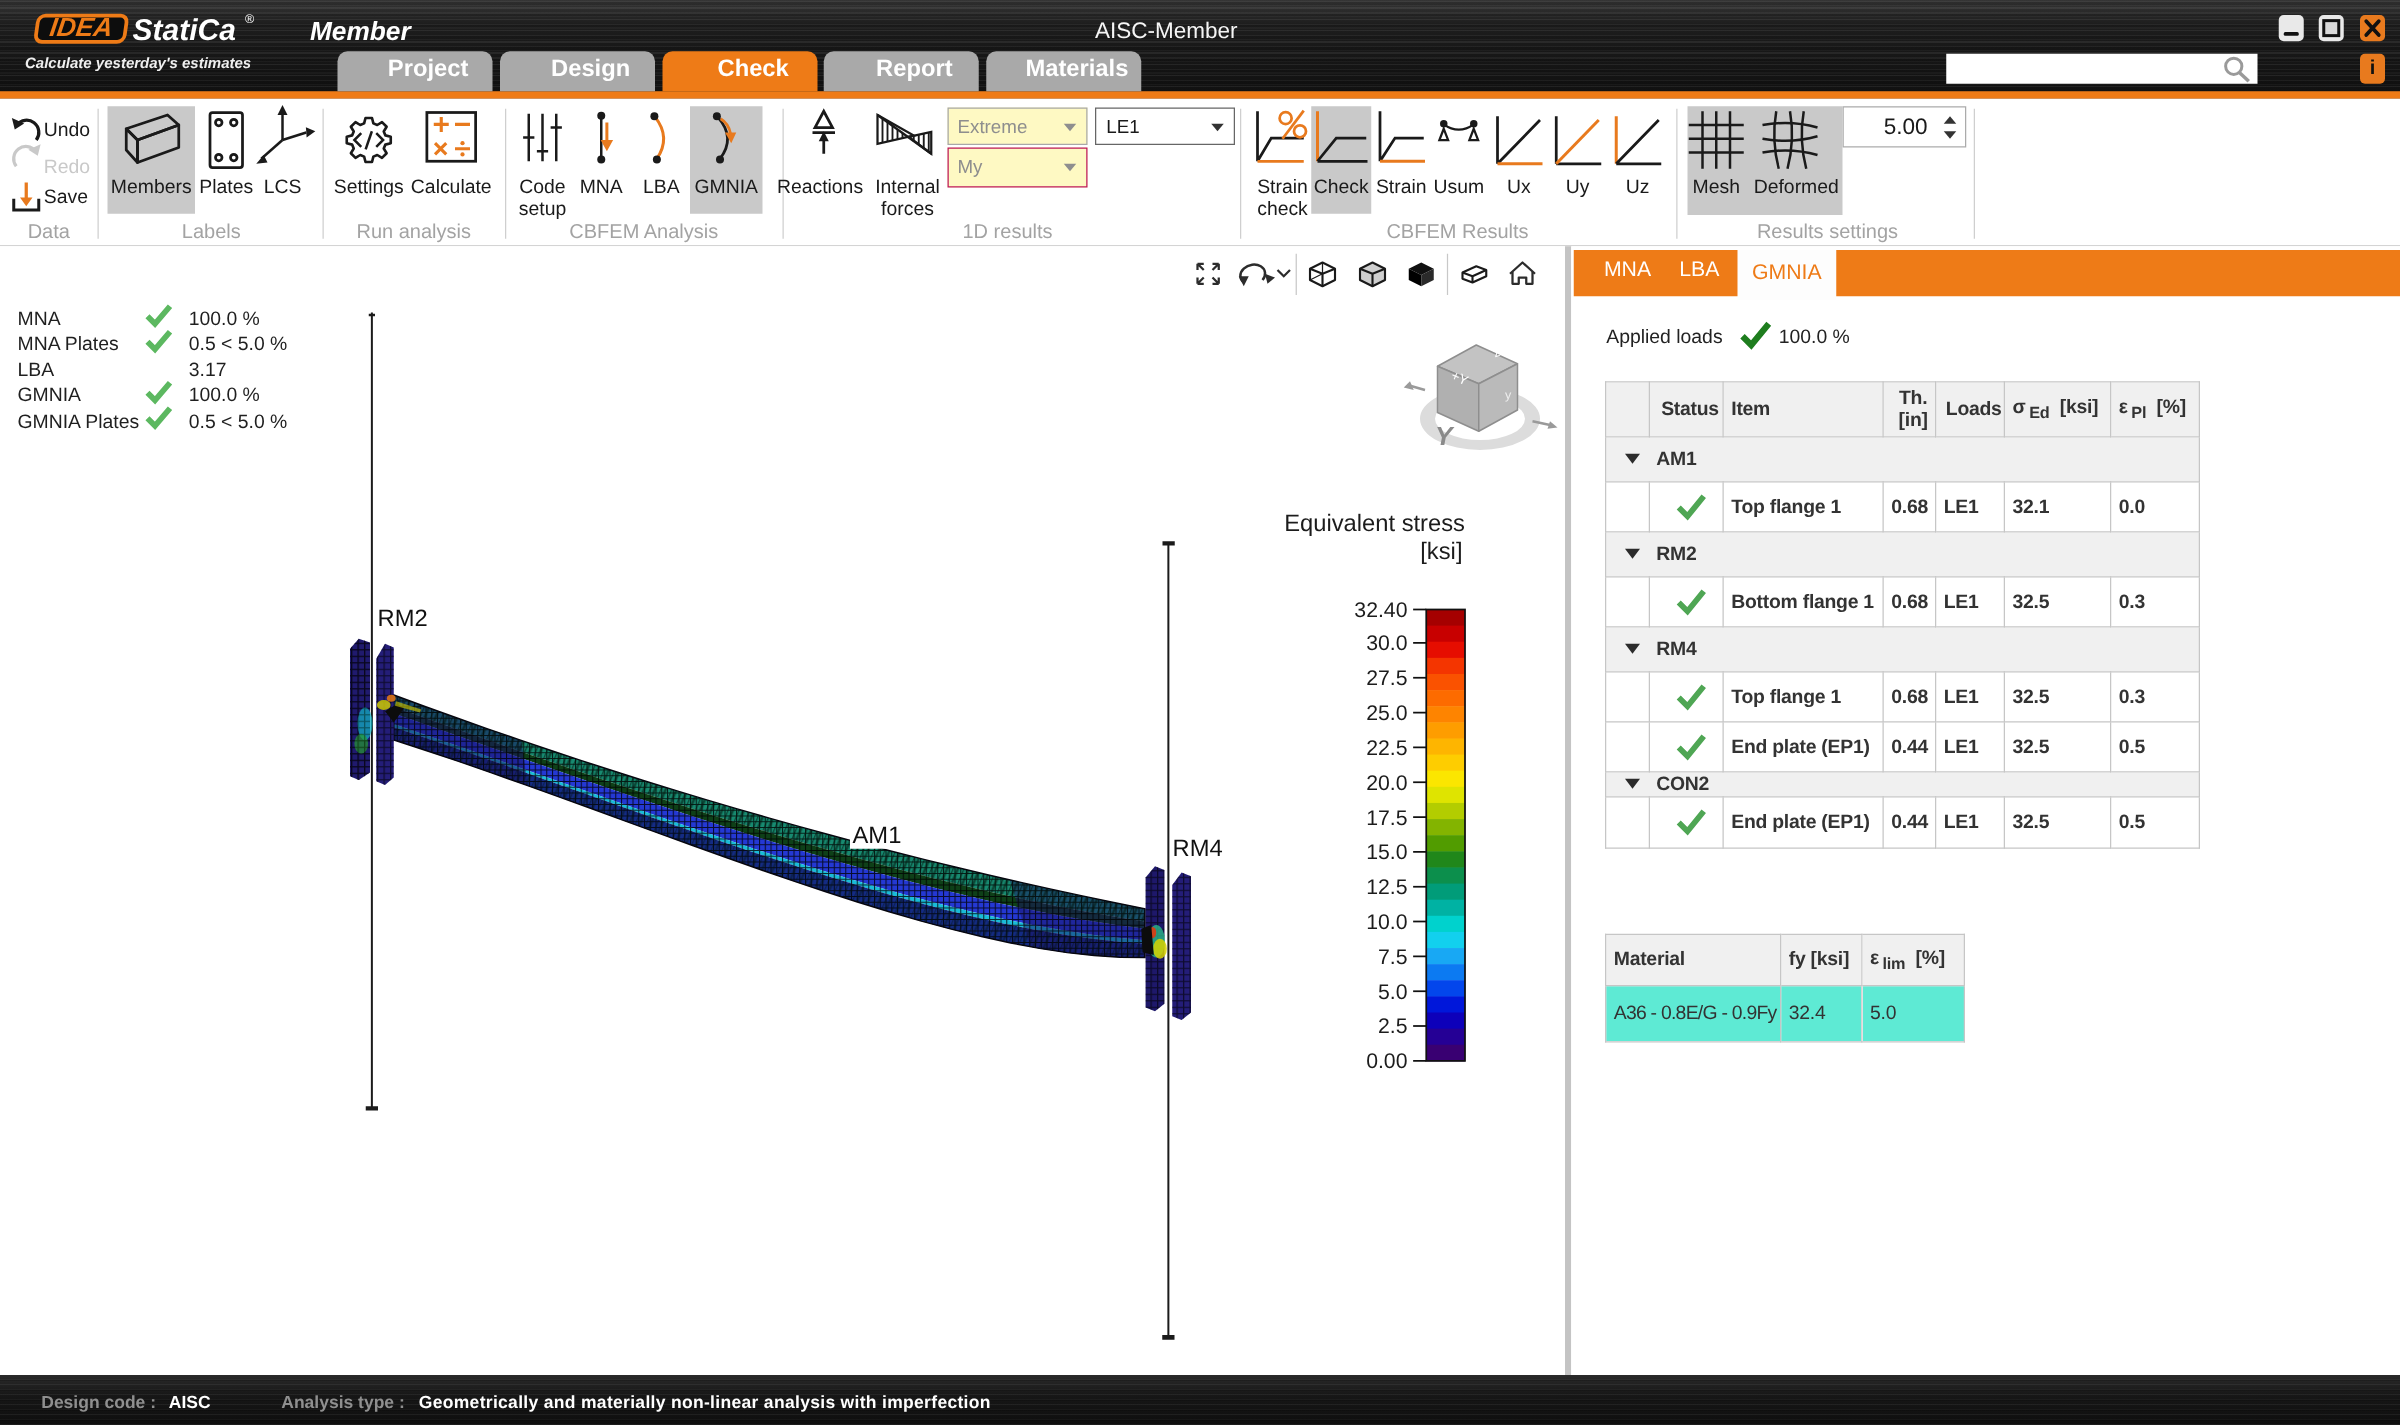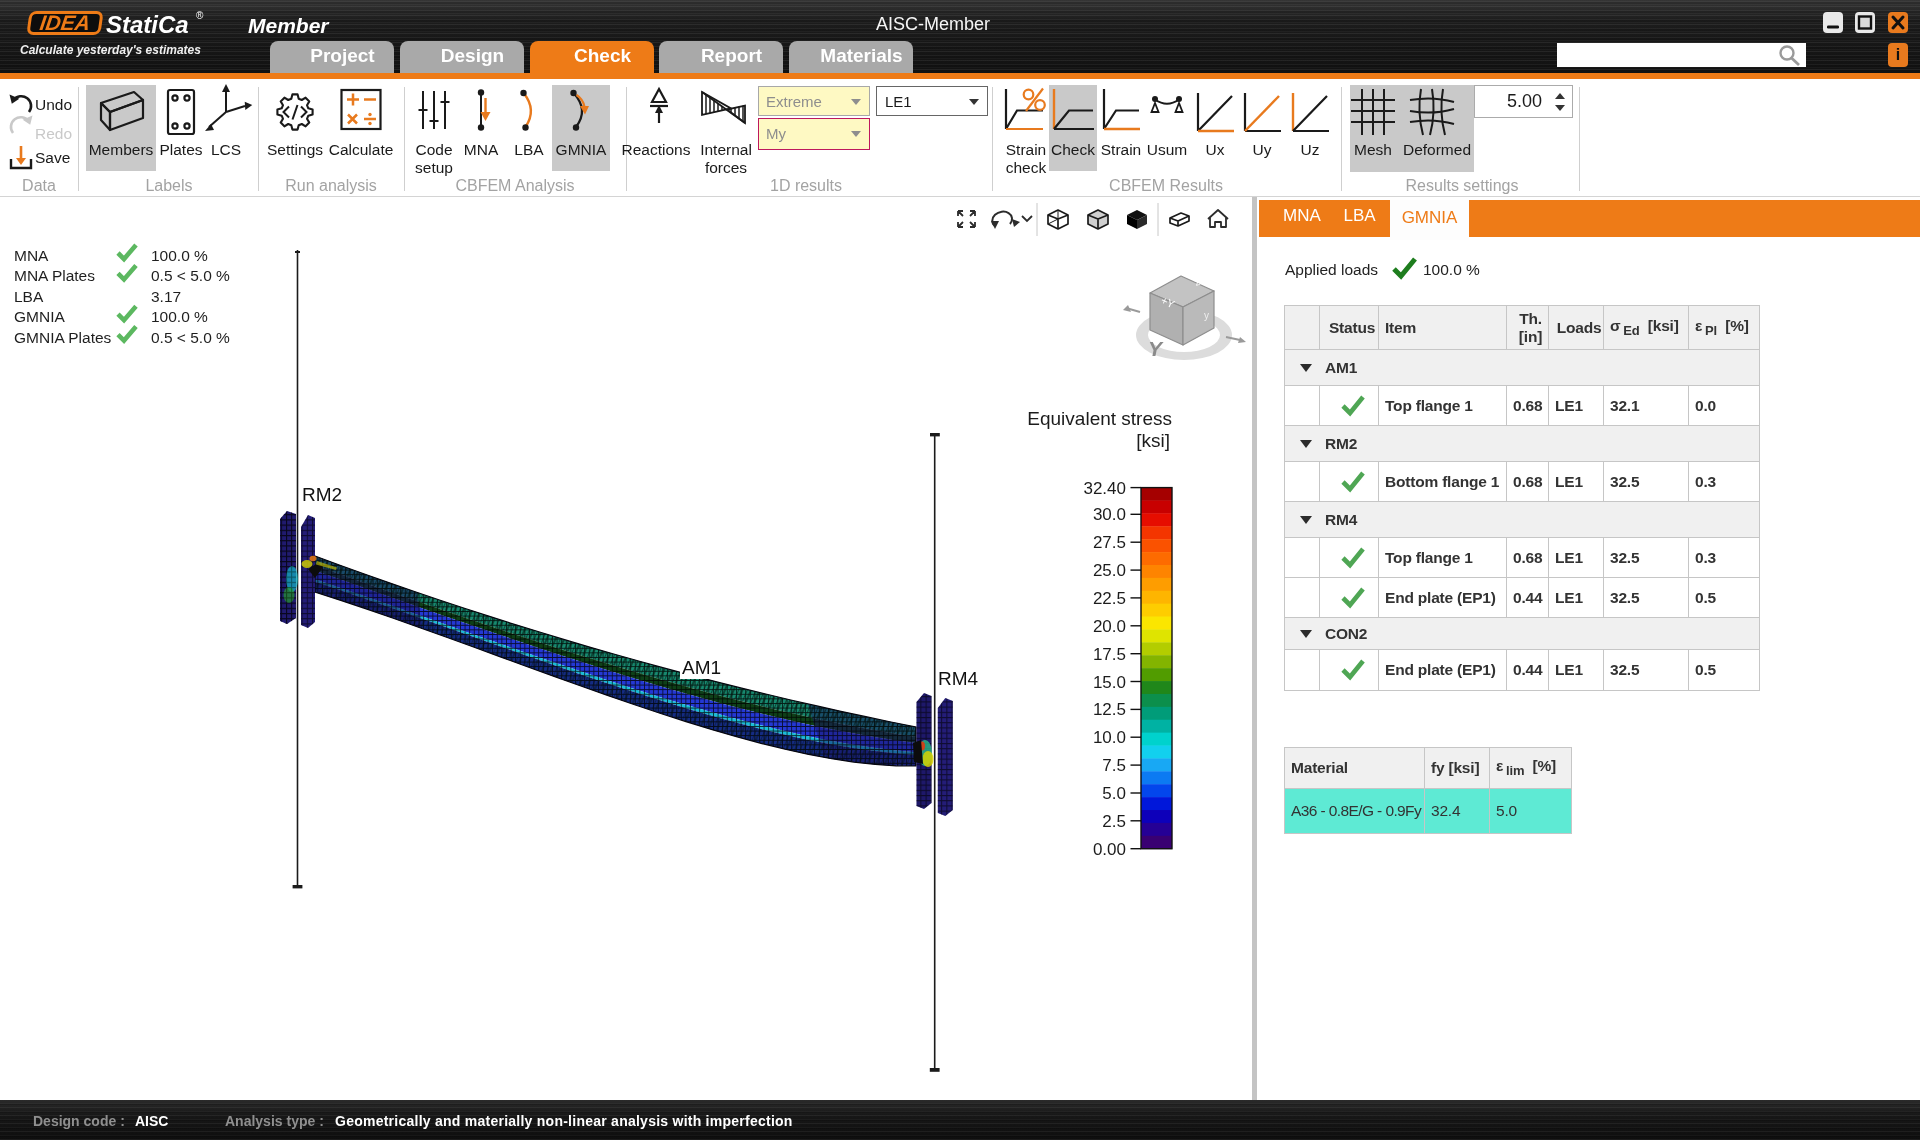--- a/index.html
+++ b/index.html
@@ -626,21 +626,21 @@
           <td></td>
           <td class="chk"><svg width="28" height="24">
               <path d="M5,12 L12,19 L25,3" stroke="#4fa654" stroke-width="4.6" fill="none"></path>
             </svg></td>
           <td>End plate (EP1)</td>
           <td>0.44</td>
           <td>LE1</td>
           <td>32.5</td>
           <td>0.5</td>
         </tr>
-    <tr class="srow" style="height:32px;">
+    <tr class="srow" style="height:20px;">
           <td colspan="7"><span class="tri"></span><span class="sname">CON2</span></td>
         </tr>
     <tr class="drow" style="height:41px;">
           <td></td>
           <td class="chk"><svg width="28" height="24">
               <path d="M5,12 L12,19 L25,3" stroke="#4fa654" stroke-width="4.6" fill="none"></path>
             </svg></td>
           <td>End plate (EP1)</td>
           <td>0.44</td>
           <td>LE1</td>

